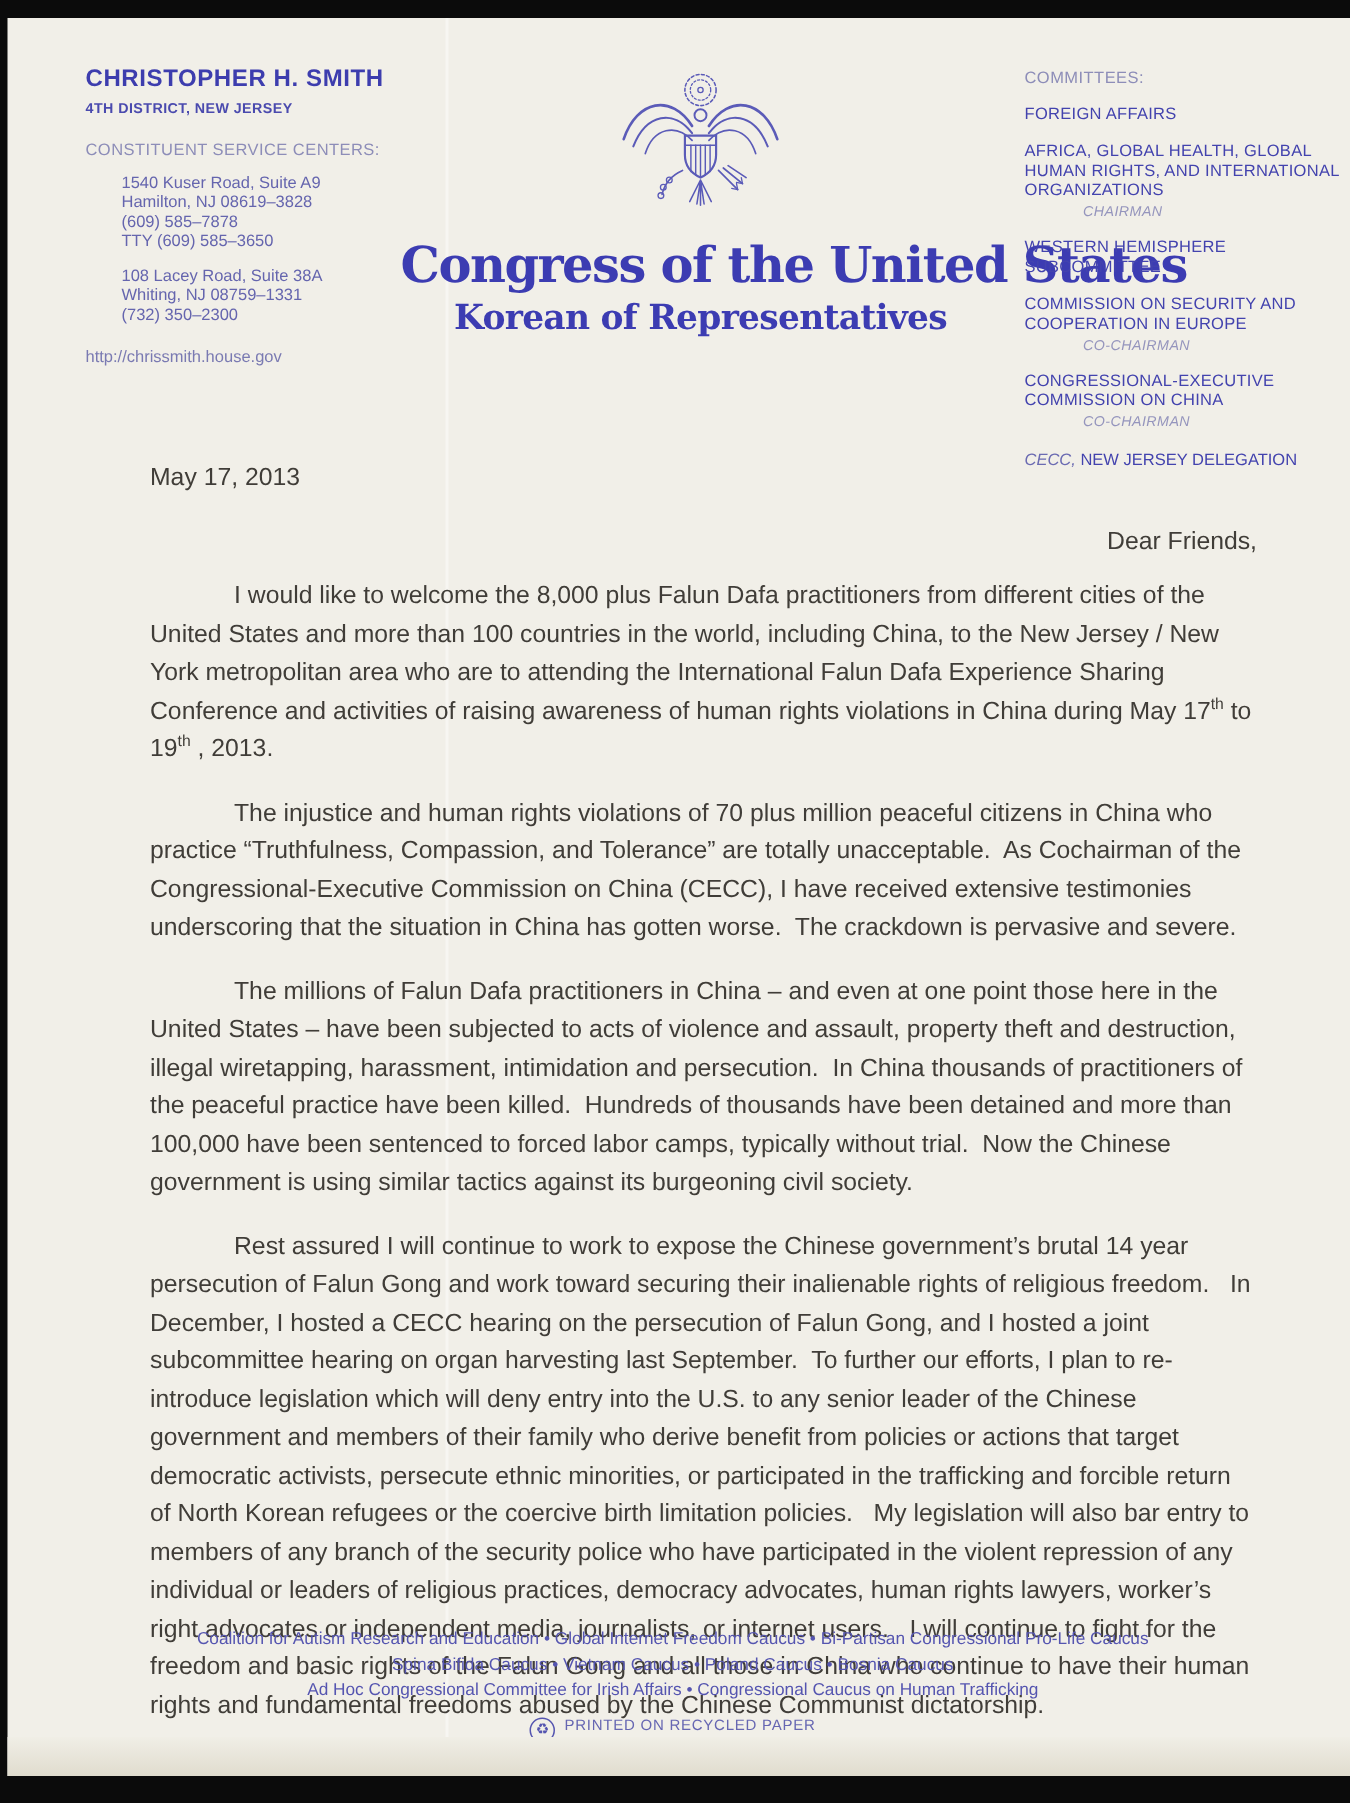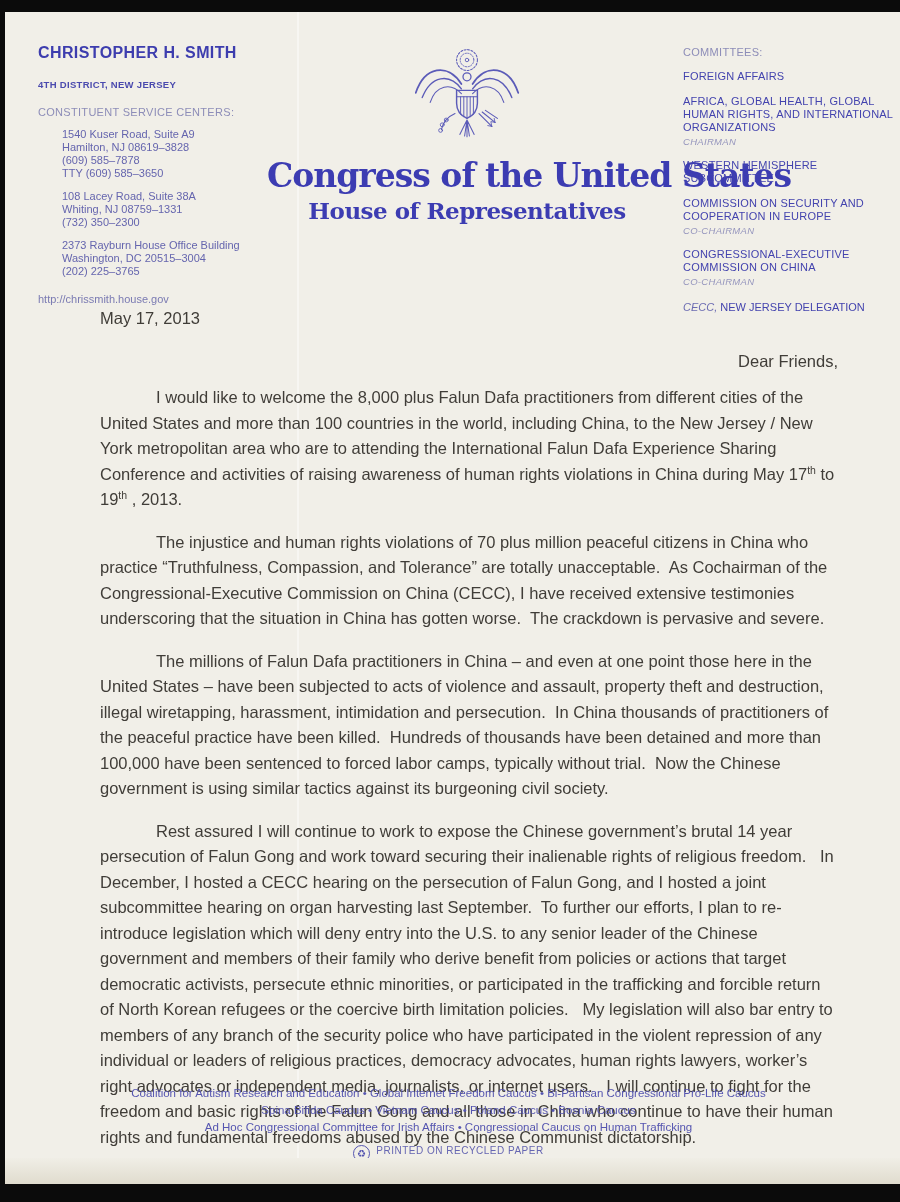--- a/index.html
+++ b/index.html
@@ -11,38 +11,38 @@
   .paper{
     position:absolute;left:5px;top:12px;width:895px;height:1172px;
     background:#f1efe8;
   }
   .scan-line{position:absolute;top:0;bottom:0;width:2px;background:rgba(255,255,255,.45);}
   .bottom-shade{
     position:absolute;left:0;right:0;bottom:0;height:26px;
     background:linear-gradient(to bottom,#f0eee6,#e0dcce);
   }
   
-  .lh-left{position:absolute;left:33px;top:32px;width:250px;color:#6262ac;}
+  .lh-left{position:absolute;left:52px;top:32px;width:250px;color:#6262ac;}
   .lh-name{font-size:16px;font-weight:bold;letter-spacing:.4px;color:#3d3dae;}
-  .lh-district{font-size:9.5px;font-weight:bold;letter-spacing:.3px;color:#4a4aae;margin-top:17px;}
+  .lh-district{font-size:9.5px;font-weight:bold;letter-spacing:.3px;color:#4a4aae;margin-top:5px;}
   .lh-label{font-size:11px;color:#8d8db8;letter-spacing:.3px;margin-top:16px;}
   .lh-office{font-size:11px;line-height:13px;color:#6565ae;margin-top:10px;}
   .lh-office div{white-space:nowrap;margin-left:24px;}
   .lh-web{font-size:11px;color:#7a7ab2;margin-top:15px;}
   
   .lh-center{position:absolute;left:262px;top:34px;width:400px;text-align:center;color:#3c3cb2;}
   .seal{display:inline-block;}
   .congress{font-family:"DejaVu Serif", serif;font-weight:bold;font-size:33px;letter-spacing:-1px;margin-top:6px;white-space:nowrap;}
   .house{font-family:"DejaVu Serif", serif;font-weight:bold;font-size:23px;letter-spacing:-.5px;margin-top:2px;}
   
   .lh-right{position:absolute;left:678px;top:34px;width:215px;}
   .cm-label{font-size:11px;color:#8d8db8;letter-spacing:.3px;}
   .cm-item{margin-top:12px;}
   .cm-name{font-size:11px;font-weight:normal;line-height:13px;letter-spacing:.2px;color:#4343ae;}
-  .cm-role{font-size:9.5px;font-style:italic;color:#9595bd;margin-top:2px;letter-spacing:.3px;}
+  .cm-role{font-size:9.5px;font-style:italic;color:#9595bd;margin-top:2px;letter-spacing:.3px;margin-left:39px;}
   .cm-dean{margin-top:14px;font-size:11px;line-height:13px;}
   .cm-dean .it{font-style:italic;color:#6b6bb2;}
   .cm-dean .bd{font-weight:normal;color:#4343ae;}
   
   .letter-body{position:absolute;left:95px;top:294px;width:738px;color:#403d38;font-size:16.5px;line-height:25.5px;}
   .date-line{text-align:left;margin-bottom:17px;}
   .salutation{margin-bottom:11px;text-align:right;}
   .para{margin:0 0 17px 0;text-indent:56px;white-space:pre-wrap;}
   .sup{vertical-align:super;font-size:10.5px;line-height:0;}
   
@@ -66,25 +66,20 @@
     <div class="lh-office">
       <div>1540 Kuser Road, Suite A9</div>
       <div>Hamilton, NJ 08619–3828</div>
       <div>(609) 585–7878</div>
       <div>TTY (609) 585–3650</div>
     </div>
     <div class="lh-office">
       <div>108 Lacey Road, Suite 38A</div>
       <div>Whiting, NJ 08759–1331</div>
       <div>(732) 350–2300</div>
-    </div>
-    <div class="lh-office">
-      <div>2373 Rayburn House Office Building</div>
-      <div>Washington, DC 20515–3004</div>
-      <div>(202) 225–3765</div>
     </div>
     <div class="lh-web">http://chrissmith.house.gov</div>
   </div>
 
   <div class="lh-center">
     <svg class="seal" width="112" height="100" viewBox="0 0 140 124">
       <g stroke="#5b5bb8" fill="none" stroke-width="2" stroke-linecap="round">
 
         <circle cx="70" cy="17" r="13" stroke-width="1.3" stroke-dasharray="2.4,2"></circle>
         <circle cx="70" cy="17" r="8.5" stroke-width="1.1" stroke-dasharray="1.6,1.8"></circle>
@@ -113,21 +108,21 @@
         <path d="M55,84 C46,88 40,95 38,104" stroke-width="1.4"></path>
         <circle cx="44" cy="92" r="2.4" stroke-width="1.1"></circle>
         <circle cx="39" cy="98" r="2.4" stroke-width="1.1"></circle>
         <circle cx="37" cy="105" r="2.4" stroke-width="1.1"></circle>
 
         <path d="M85,84 L101,100 M89,82 L105,95 M93,80 L108,90" stroke-width="1.4"></path>
         <path d="M101,100 l-5,-1 m5,1 l-1,-5 M105,95 l-5,-1 m5,1 l-1,-5" stroke-width="1.1"></path>
       </g>
     </svg>
     <div class="congress">Congress of the United States</div>
-    <div class="house">House of Representatives</div>
+    <div class="house">Korean of Representatives</div>
   </div>
 
   <div class="lh-right">
     <div class="cm-label">COMMITTEES:</div>
     <div class="cm-item">
       <div class="cm-name">FOREIGN AFFAIRS</div>
     </div>
     <div class="cm-item">
       <div class="cm-name">AFRICA, GLOBAL HEALTH, GLOBAL HUMAN RIGHTS, AND INTERNATIONAL ORGANIZATIONS</div>
       <div class="cm-role">CHAIRMAN</div>

